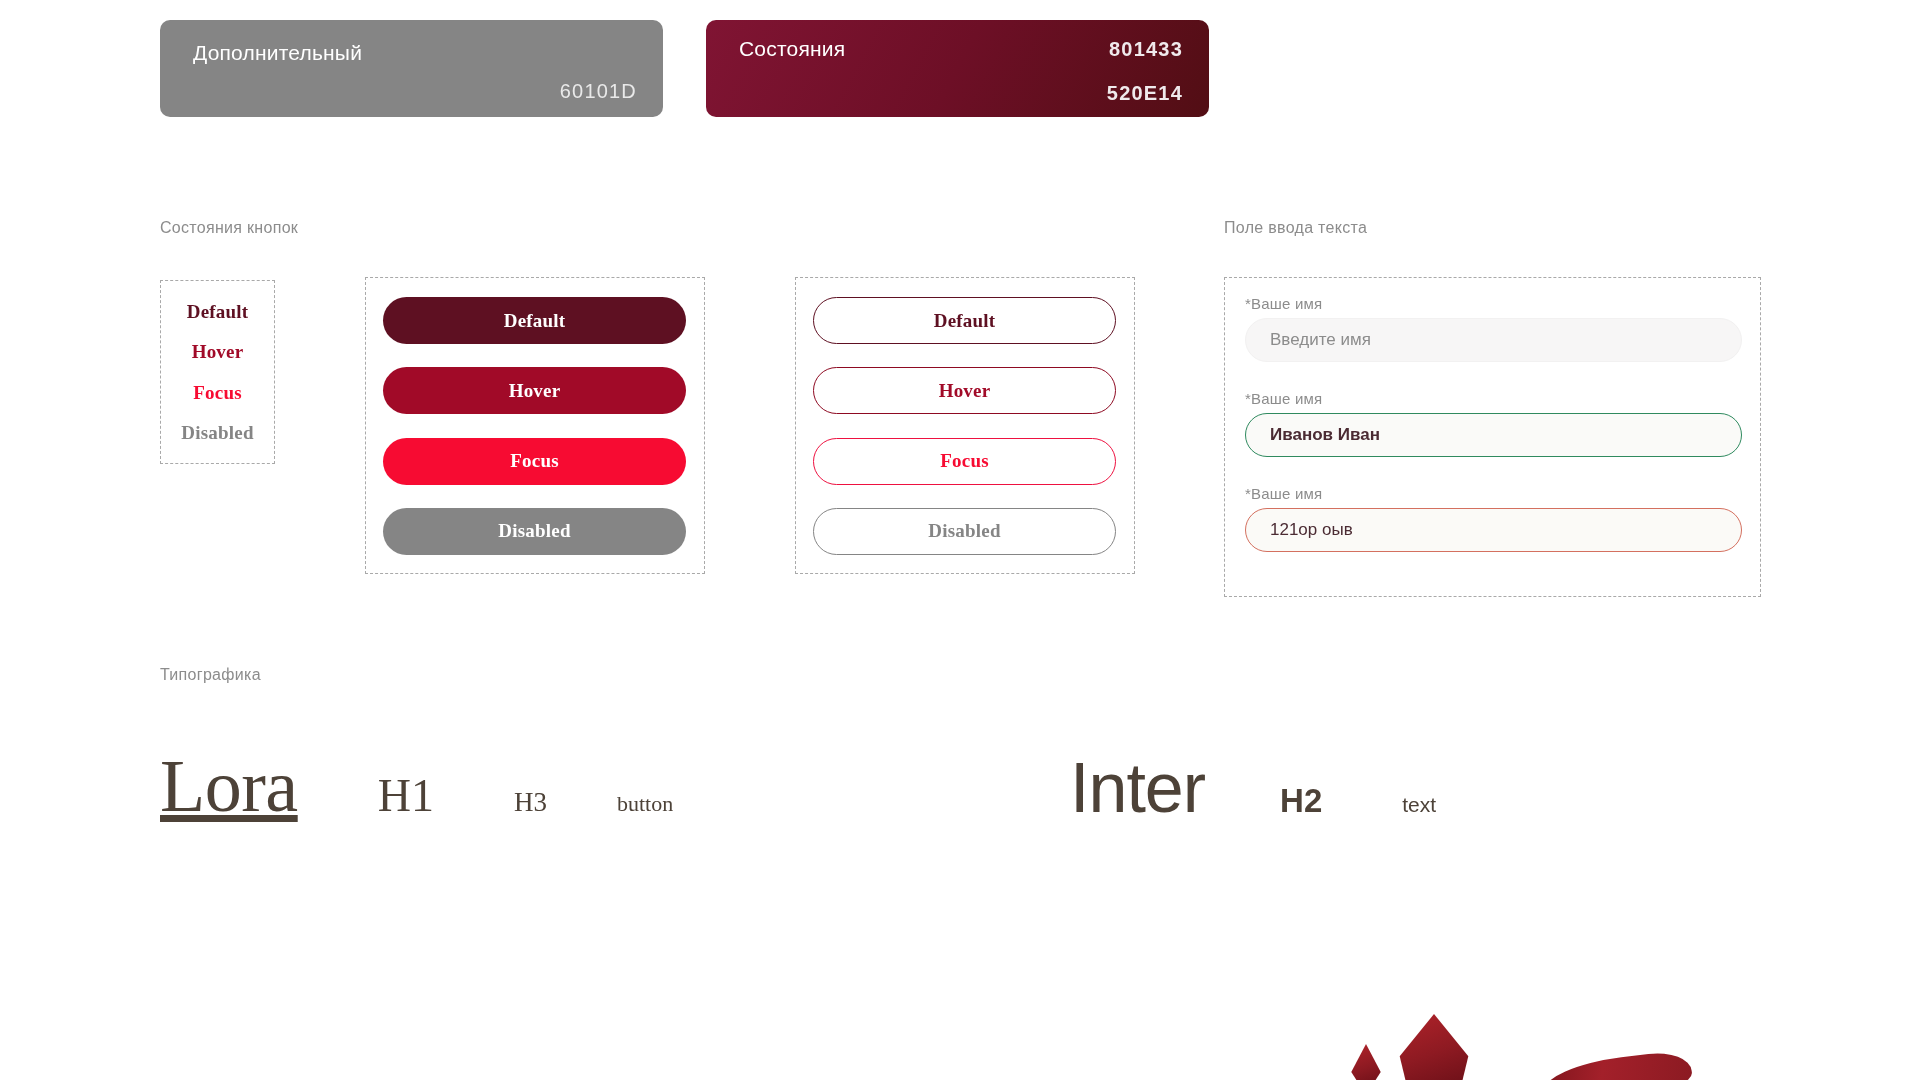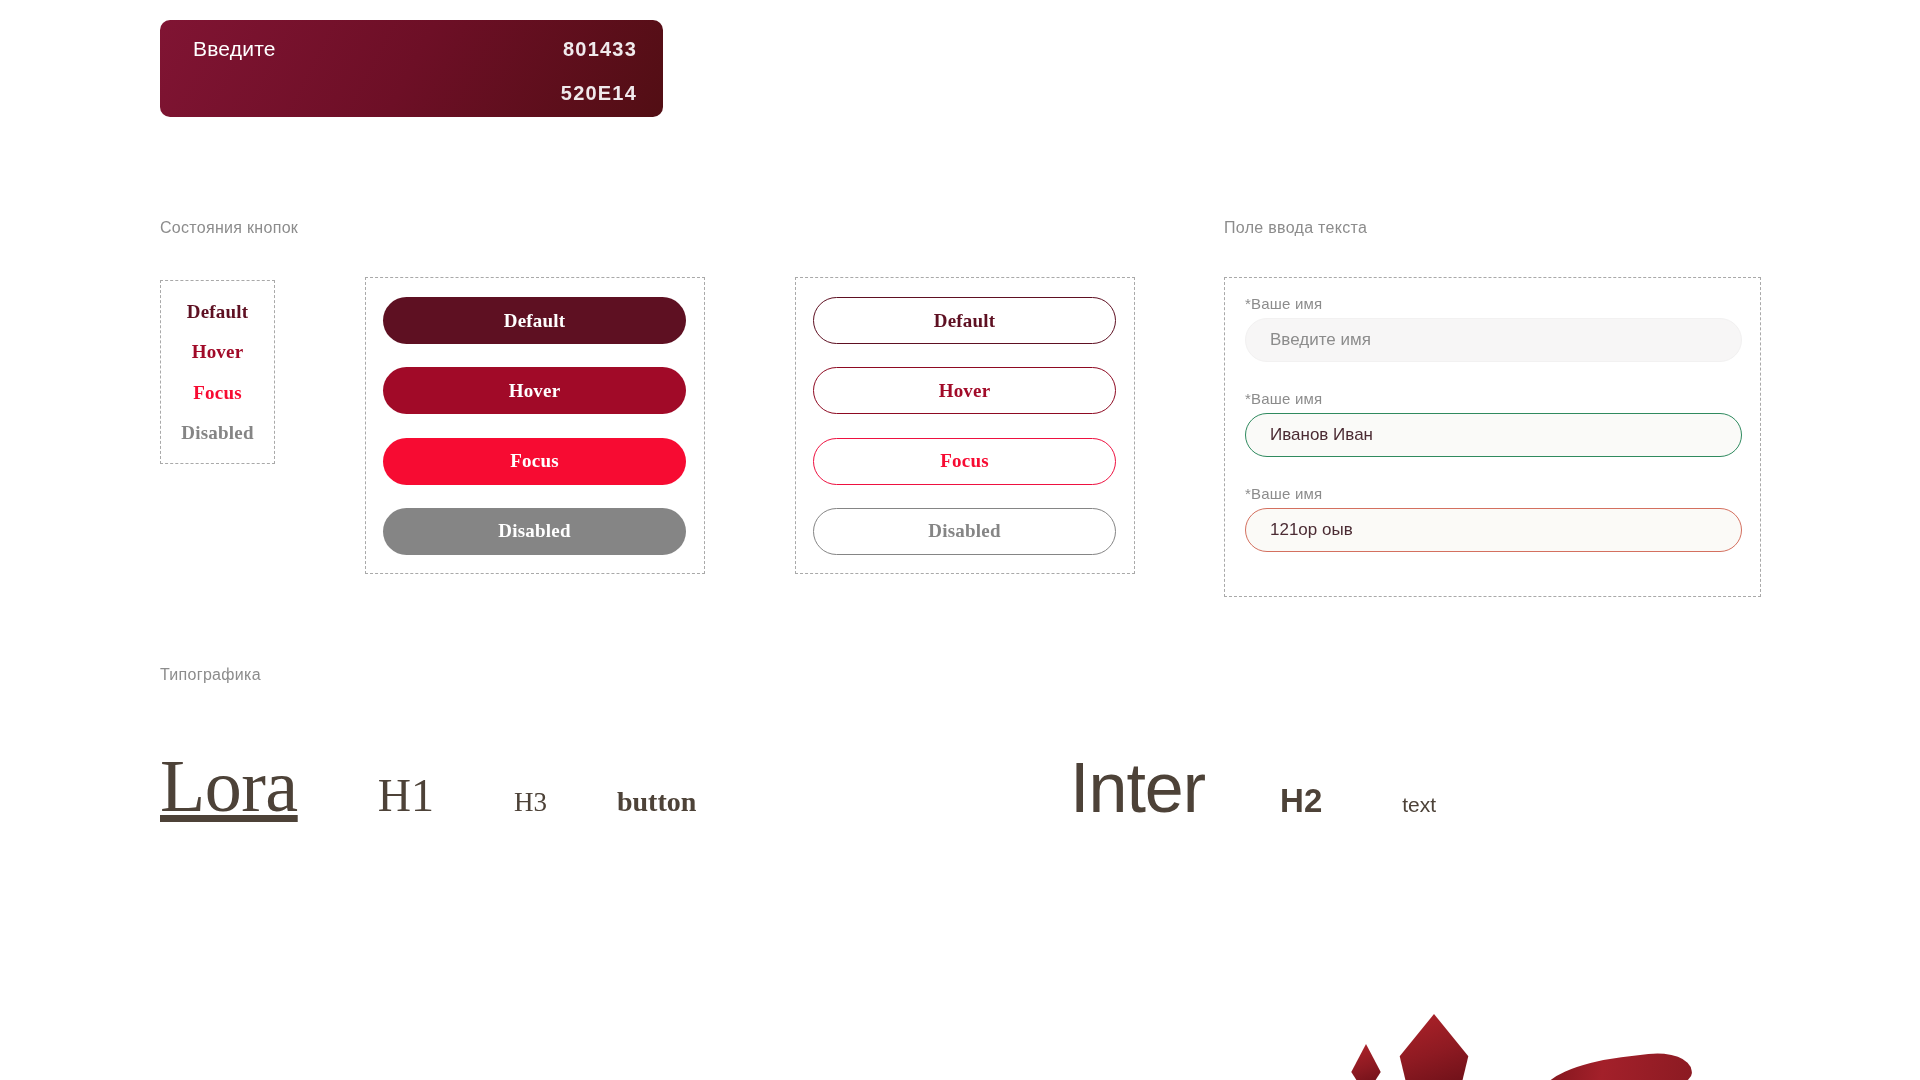--- a/index.html
+++ b/index.html
@@ -211,20 +211,21 @@
   .field-empty {
     background: #f7f6f6;
     border: 1.2px solid #f2f1f1;
     color: #8c8c8c;
   }
   .field-empty::placeholder { color: #8c8c8c; opacity: 1; }
   .field-valid {
     background: #fafaf8;
     border: 1.4px solid #2f8a5f;
     color: #4b2b33;
+    font-weight: bold;
   }
   .field-error {
     background: #fbfaf7;
     border: 1.4px solid #d4705f;
     color: #4b2b33;
   }
 
   
   .typo-row {
     position: absolute;
@@ -241,21 +242,21 @@
   }
   #typo-serif { left: 0px; bottom: 0px; gap: 0px; }
   #typo-sans  { left: 910px; bottom: 0px; gap: 0px; }
 
   .t-serif { font-family: "Liberation Serif", serif; }
   .t-sans  { font-family: "Liberation Sans", sans-serif; }
 
   .t-name-serif { font-size: 74px; line-height: 0.9; letter-spacing: -0.5px; text-decoration: underline; }
   .t-h1         { font-size: 46px; line-height: 0.9; margin-left: 80px; }
   .t-h3         { font-size: 27px; line-height: 0.9; margin-left: 80px; }
-  .t-btn        { font-size: 28px; font-weight: bold; line-height: 0.9; margin-left: 70px; }
+  .t-btn        { font-size: 22px; font-weight: normal; line-height: 0.9; margin-left: 70px; }
 
   .t-name-sans  { font-size: 70px; line-height: 0.9; letter-spacing: -1px; font-weight: normal; }
   .t-h2         { font-size: 33px; line-height: 0.9; margin-left: 75px; font-weight: bold; }
   .t-text       { font-size: 21px; line-height: 0.9; margin-left: 80px; color: #5b5048; }
 
   
   .leaves {
     position: absolute;
     left: 1320px;
     top: 1000px;
@@ -287,25 +288,29 @@
   }
 </style>
 </head>
 <body>
 
 <div class="page">
 
   <div class="swatch-row">
 
 
+    <div class="swatch swatch-gray" style="background: rgb(133, 133, 133);">
+      <div class="sw-title">Дополнительный</div>
+      <div class="sw-hex">60101D</div>
+    </div>
 
     <div class="swatch swatch-grad" style="background: linear-gradient(118deg, rgb(128, 20, 51) 0%, rgb(109, 15, 38) 50%, rgb(82, 14, 20) 100%);">
       <div class="sw-rows">
         <div class="grad-line">
-          <div class="sw-title">Введите</div>
+          <div class="sw-title">Состояния</div>
           <div class="sw-hex">801433</div>
         </div>
         <div class="grad-line">
           <div style="flex:1"></div>
           <div class="sw-hex">520E14</div>
         </div>
       </div>
     </div>
 
   </div>

